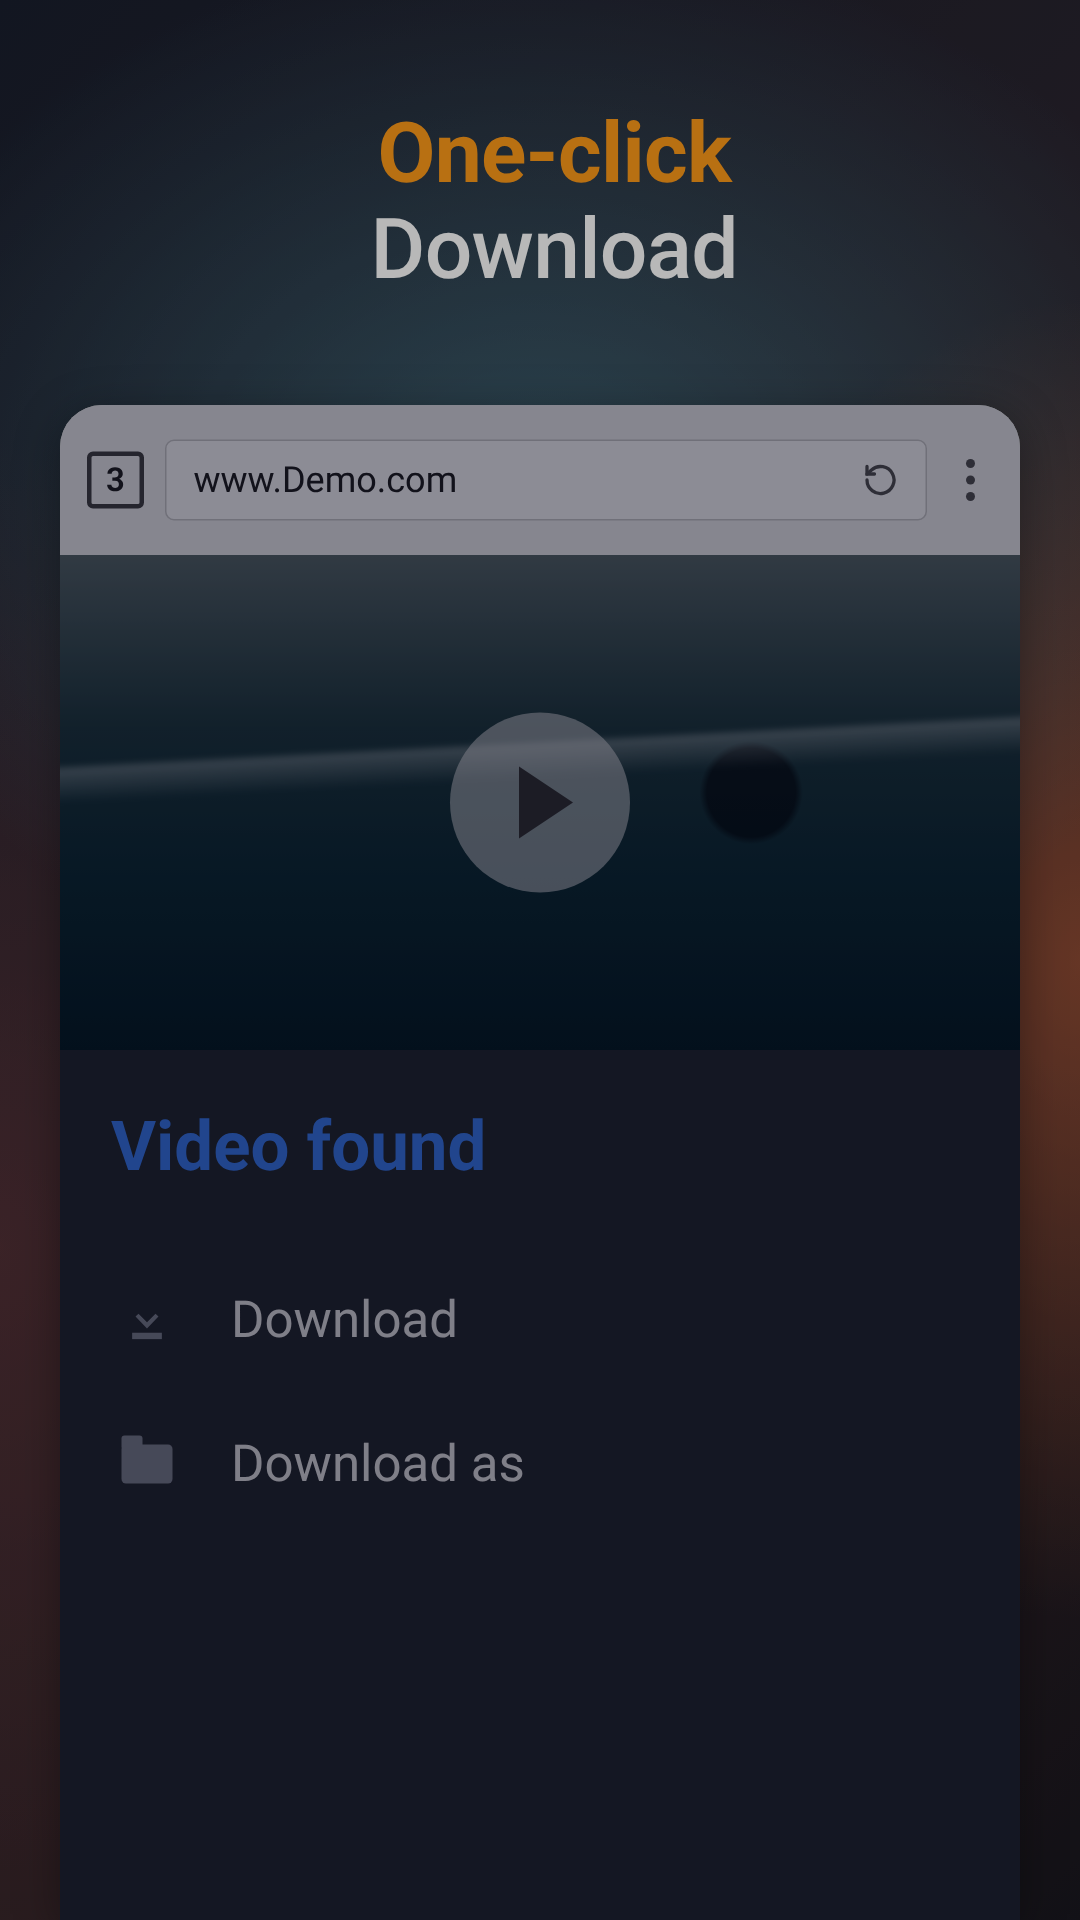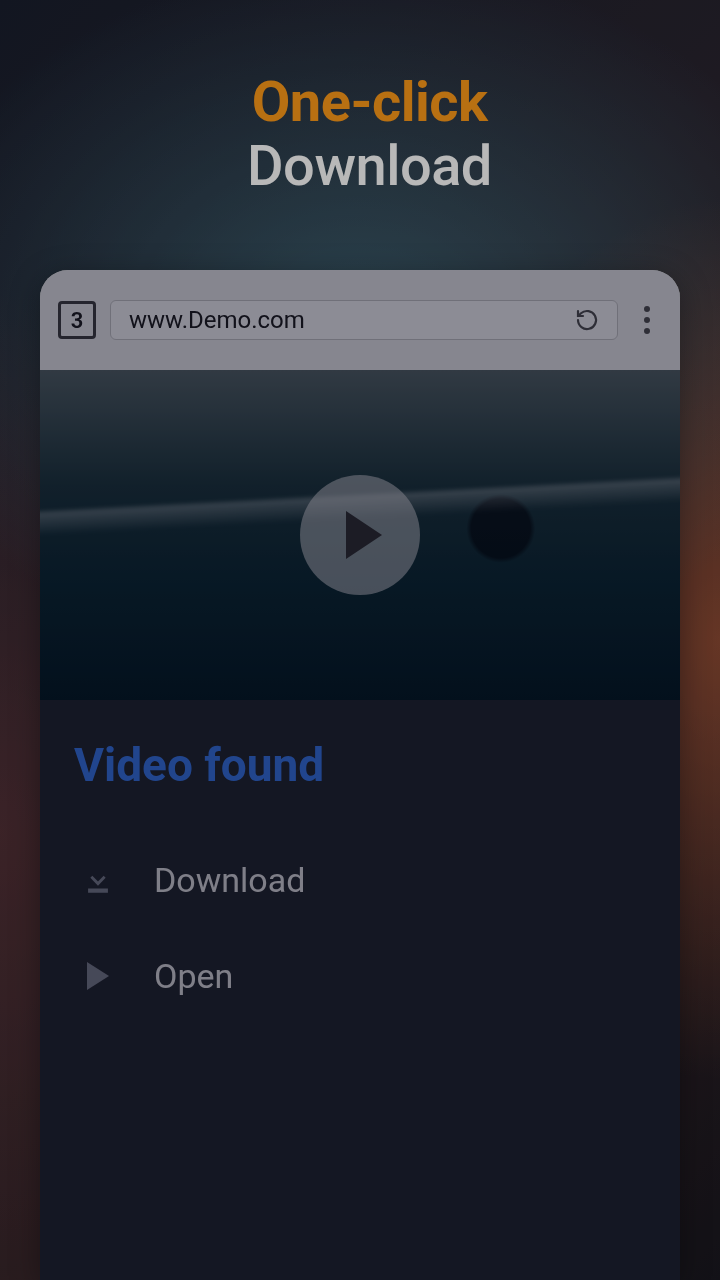--- a/index.html
+++ b/index.html
@@ -51,21 +51,21 @@
   }
   .tab-count {
     width: 38px; height: 38px;
     border: 3px solid #444;
     border-radius: 4px;
     display: flex; align-items: center; justify-content: center;
     font-size: 22px; font-weight: 600; color: #222;
   }
   .address {
     flex: 1;
-    height: 40px;
+    height: 54px;
     background: #fff;
     border: 1px solid #ccc;
     border-radius: 6px;
     display: flex; align-items: center;
     padding: 0 18px;
     font-size: 24px; color: #222;
     justify-content: space-between;
   }
   .address .refresh svg { width: 24px; height: 24px; display: block; }
   .more-dots {
@@ -202,23 +202,23 @@
     <div class="sheet-item">
       <span class="ico">
         <svg viewBox="0 0 24 24" fill="#808590">
           <path d="M12 3v10l4-4 1.4 1.4L12 16 6.6 10.4 8 9l4 4V3h0z"></path>
           <rect x="5" y="18" width="14" height="3"></rect>
         </svg>
       </span>
       <span>Download</span>
     </div>
 
-
     <div class="sheet-item">
       <span class="ico">
-        <div class="tri-sm"></div>
+        <div class="folder"></div>
       </span>
-      <span>Open</span>
-    </div>
+      <span>Download as</span>
+    </div>
+
   </div>
 
   <div class="card-dim"></div>
 </div>
 
 </body></html>

